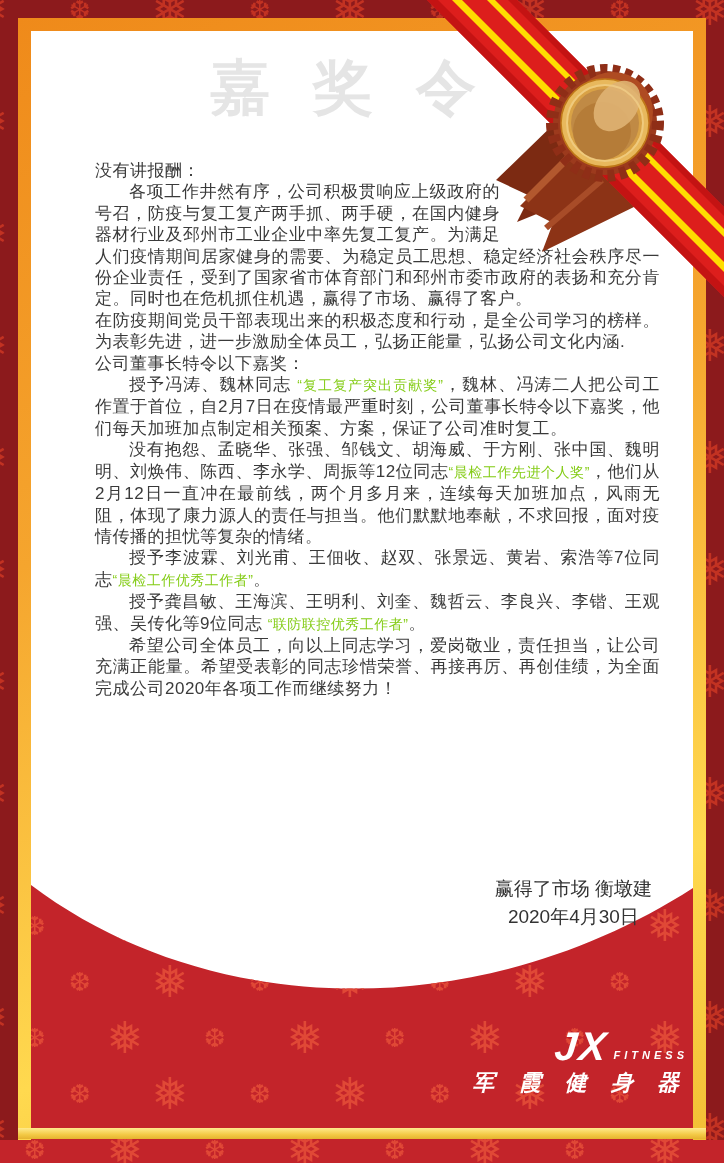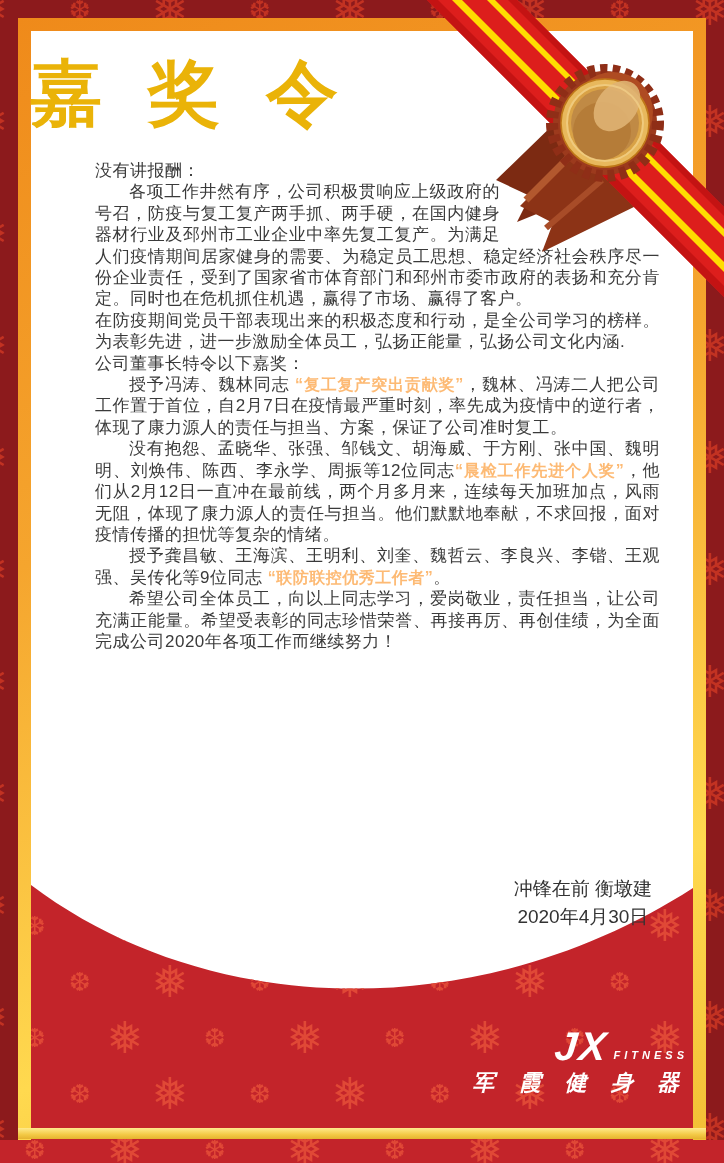--- a/index.html
+++ b/index.html
@@ -16,29 +16,29 @@
         background:linear-gradient(160deg,#EF8A1A 0%,#F5A52E 40%,#FFD94F 78%,#F2BF35 100%);}
   .sheet{position:absolute;left:13px;top:13px;right:13px;bottom:13px;background:#FFFFFF;}
   
   .bottom-region{position:absolute;left:0;top:860px;width:724px;height:303px;z-index:3;
         background:#C3242A;
         clip-path:path("M31,25 C210,160 480,165 693,28 L693,280 L724,280 L724,303 L0,303 L0,280 L31,280 Z");}
   .bottom-line{position:absolute;left:18px;top:1128px;width:688px;height:11px;z-index:4;
         background:linear-gradient(180deg,#FFEA8C,#F3C945 60%,#E5B32F);}
   
   .doc-title{position:absolute;left:30px;top:56px;width:640px;z-index:5;
-        color:#eab308;font-size:72px;line-height:1.08;font-weight:bold;
+        text-align:center;color:#e5e5e5;font-size:60px;line-height:1.08;font-weight:bold;
         letter-spacing:14px;font-family:"Liberation Serif","DejaVu Serif",serif;}
   
   .body-text{position:absolute;left:95px;top:160px;width:565px;z-index:5;
         color:#3A3A3A;font-size:17px;line-height:21.4px;text-align:justify;letter-spacing:.5px;}
   .ribbon-spacer{float:right;width:160px;height:70px;}
   .body-text p{margin:0;}
   .para.indent{text-indent:2em;}
-  .award{color:#fdba74;font-weight:bold;font-size:16px;}
+  .award{color:#84cc16;font-weight:normal;font-size:14px;}
   
   .signature{position:absolute;right:72px;top:875px;z-index:5;text-align:center;
         color:#333;font-size:19px;line-height:28px;}
   
   .footer{position:absolute;right:36px;top:1028px;z-index:7;color:#FFFFFF;text-align:right;}
   .logo-row{display:flex;justify-content:flex-end;align-items:flex-end;gap:6px;}
   .logo-jx{font-size:40px;font-weight:bold;font-style:italic;line-height:.9;
         letter-spacing:2px;transform:skewX(-6deg);}
   .logo-fitness{font-size:11px;font-style:italic;font-weight:bold;letter-spacing:4px;padding-bottom:3px;}
   .logo-cn{font-size:22px;font-weight:bold;font-style:italic;letter-spacing:9px;margin-top:4px;}
@@ -295,29 +295,30 @@
 
   <div class="doc-title">嘉 奖 令</div>
 
   <div class="body-text">
     <div class="ribbon-spacer"></div>
     <p class="greeting">没有讲报酬：</p>
     <div>
         <p class="para indent"><span>各项工作井然有序，公司积极贯响应上级政府的号召，防疫与复工复产两手抓、两手硬，在国内健身器材行业及邳州市工业企业中率先复工复产。为满足人们疫情期间居家健身的需要、为稳定员工思想、稳定经济社会秩序尽一份企业责任，受到了国家省市体育部门和邳州市委市政府的表扬和充分肯定。同时也在危机抓住机遇，赢得了市场、赢得了客户。</span></p>
         <p class="para"><span>在防疫期间党员干部表现出来的积极态度和行动，是全公司学习的榜样。为表彰先进，进一步激励全体员工，弘扬正能量，弘扬公司文化内涵.</span></p>
         <p class="para"><span>公司董事长特令以下嘉奖：</span></p>
-        <p class="para indent"><span>授予冯涛、魏林同志 </span><span class="award">“复工复产突出贡献奖”</span><span>，魏林、冯涛二人把公司工作置于首位，自2月7日在疫情最严重时刻，率先成为疫情中的逆行者，体现了康力源人的责任与担当、方案，保证了公司准时复工。</span></p>
+        <p class="para indent"><span>授予冯涛、魏林同志 </span><span class="award">“复工复产突出贡献奖”</span><span>，魏林、冯涛二人把公司工作置于首位，自2月7日在疫情最严重时刻，公司董事长特令以下嘉奖，他们每天加班加点制定相关预案、方案，保证了公司准时复工。</span></p>
         <p class="para indent"><span>没有抱怨、孟晓华、张强、邹钱文、胡海威、于方刚、张中国、魏明明、刘焕伟、陈西、李永学、周振等12位同志</span><span class="award">“晨检工作先进个人奖”</span><span>，他们从2月12日一直冲在最前线，两个月多月来，连续每天加班加点，风雨无阻，体现了康力源人的责任与担当。他们默默地奉献，不求回报，面对疫情传播的担忧等复杂的情绪。</span></p>
+        <p class="para indent"><span>授予李波霖、刘光甫、王佃收、赵双、张景远、黄岩、索浩等7位同志</span><span class="award">“晨检工作优秀工作者”</span><span>。</span></p>
         <p class="para indent"><span>授予龚昌敏、王海滨、王明利、刘奎、魏哲云、李良兴、李锴、王观强、吴传化等9位同志 </span><span class="award">“联防联控优秀工作者”</span><span>。</span></p>
         <p class="para indent"><span>希望公司全体员工，向以上同志学习，爱岗敬业，责任担当，让公司充满正能量。希望受表彰的同志珍惜荣誉、再接再厉、再创佳绩，为全面完成公司2020年各项工作而继续努力！</span></p>
       </div>
   </div>
 
   <div class="signature">
-    <div>冲锋在前  衡墩建</div>
+    <div>赢得了市场  衡墩建</div>
     <div>2020年4月30日</div>
   </div>
 
   <div class="footer">
     <div class="logo-row">
       <span class="logo-jx">JX</span>
       <span class="logo-fitness">FITNESS</span>
     </div>
     <div class="logo-cn">军 霞 健 身 器</div>
   </div>

